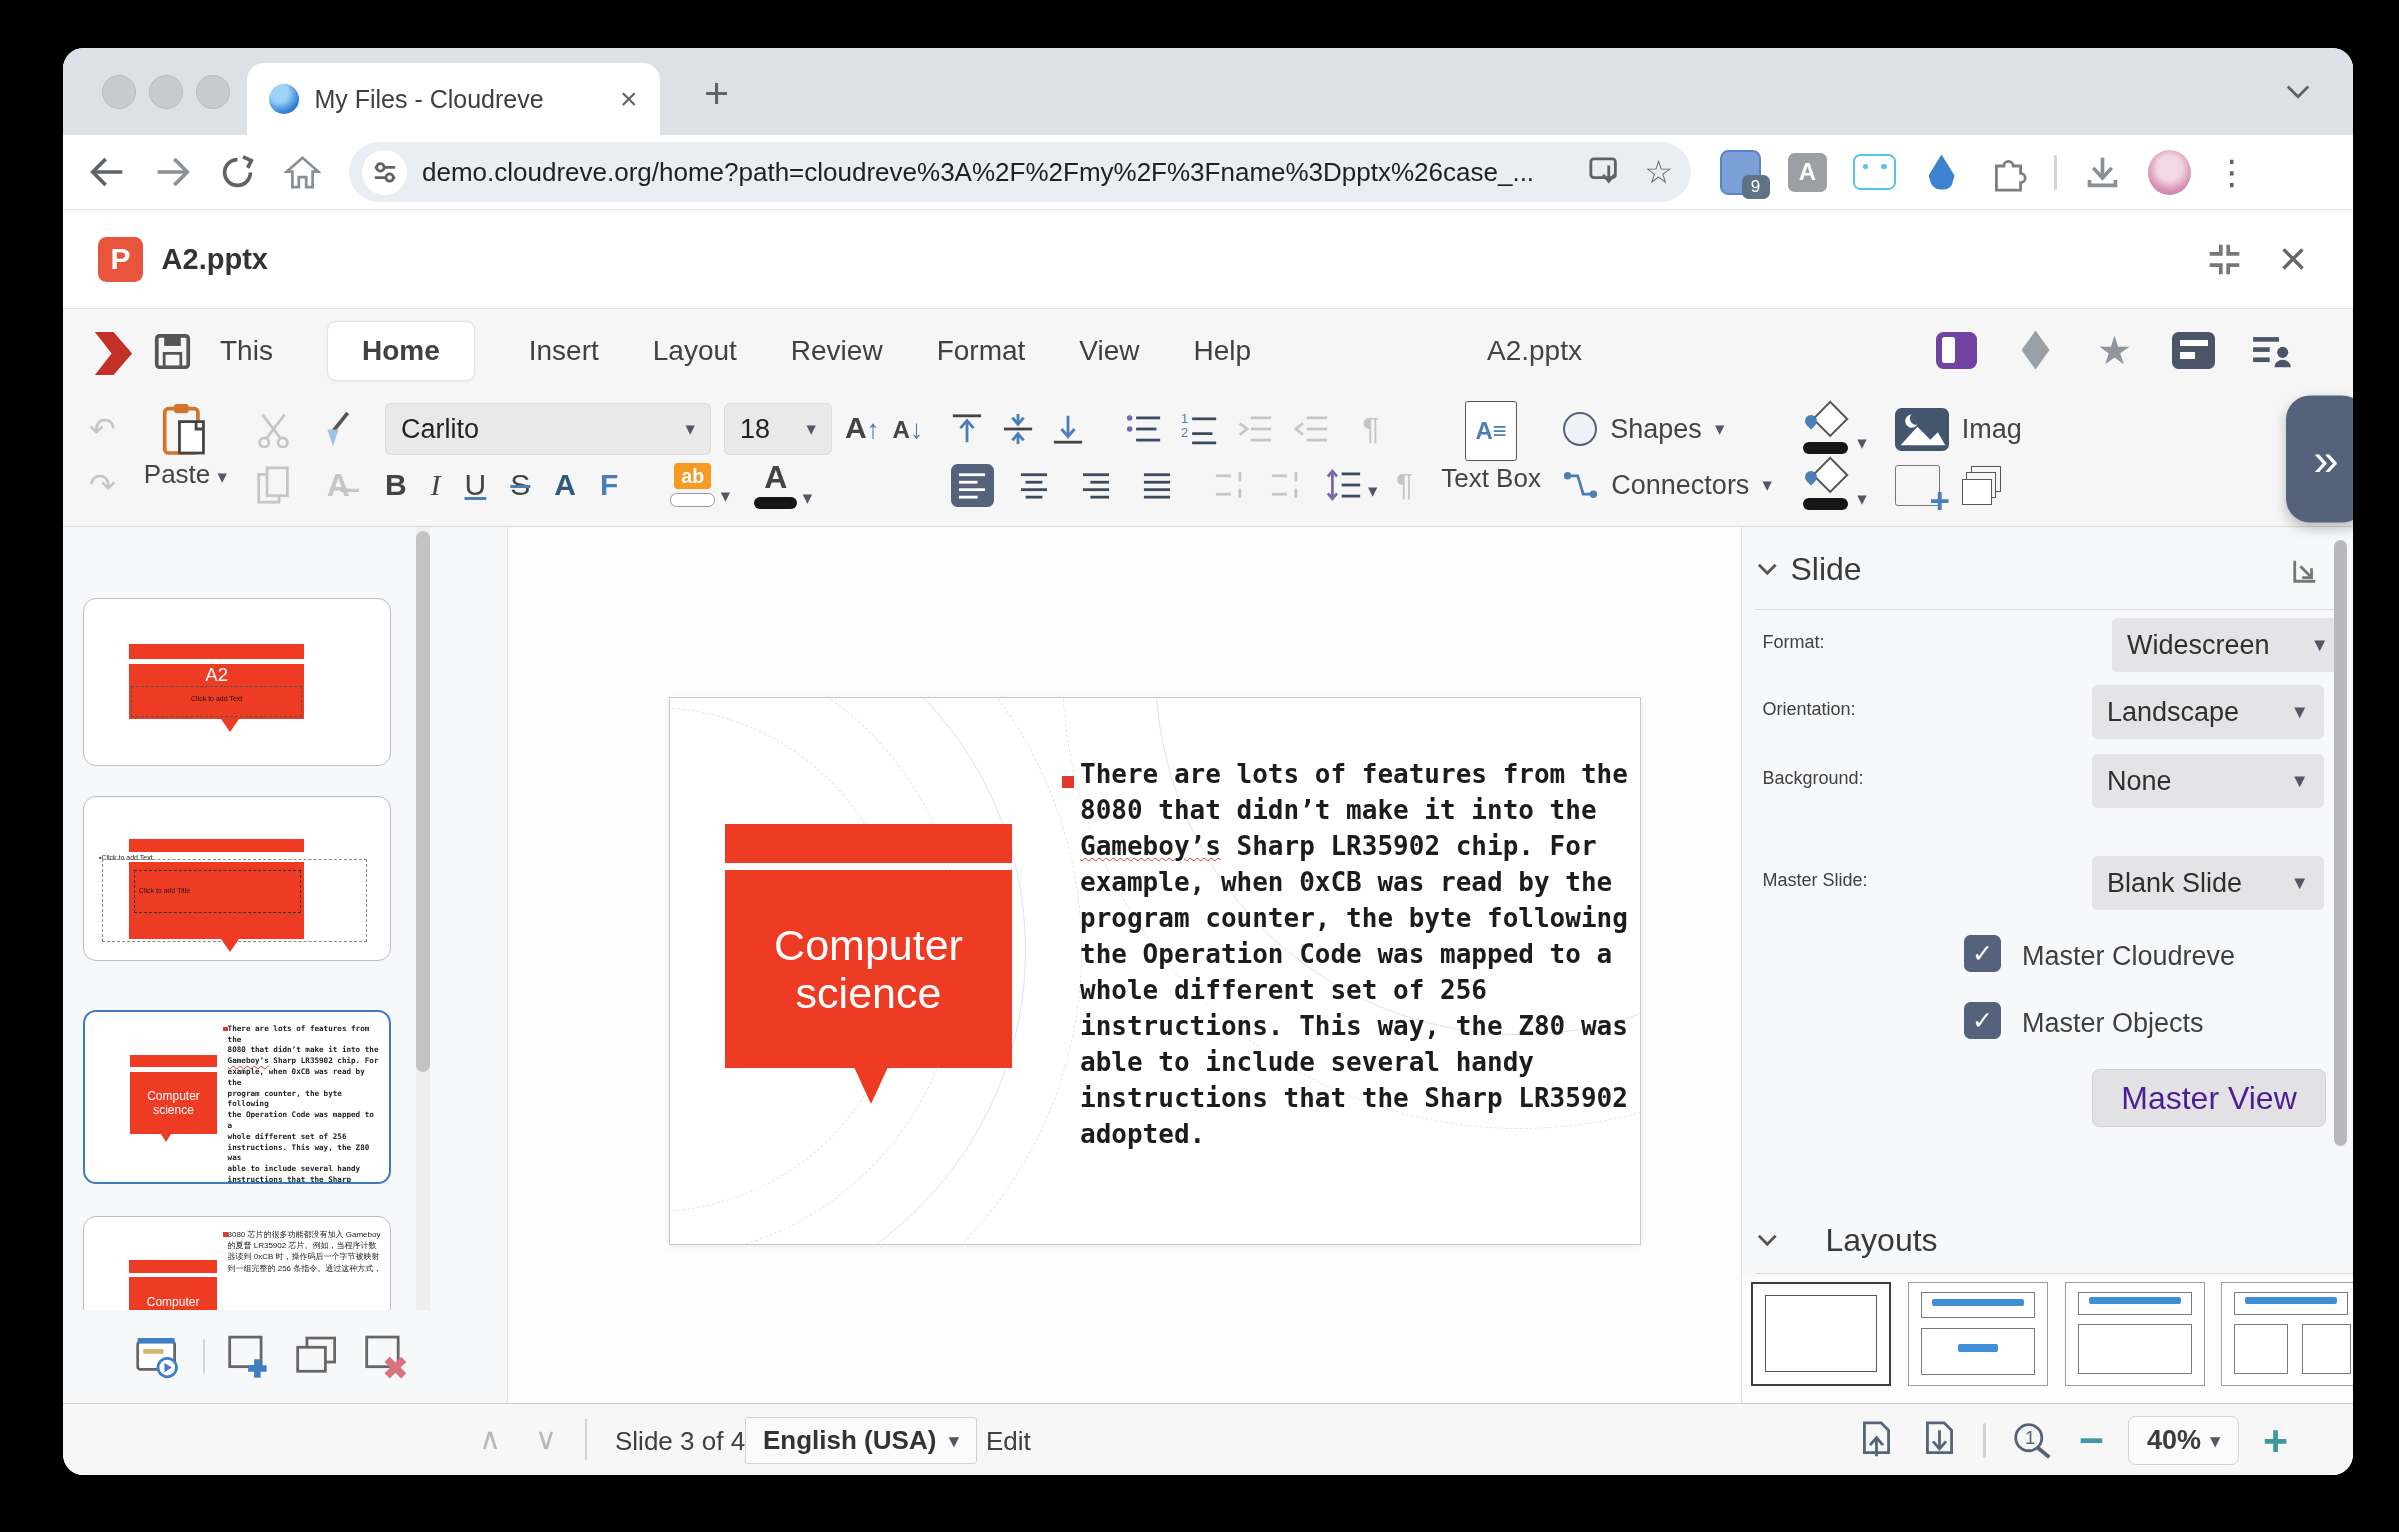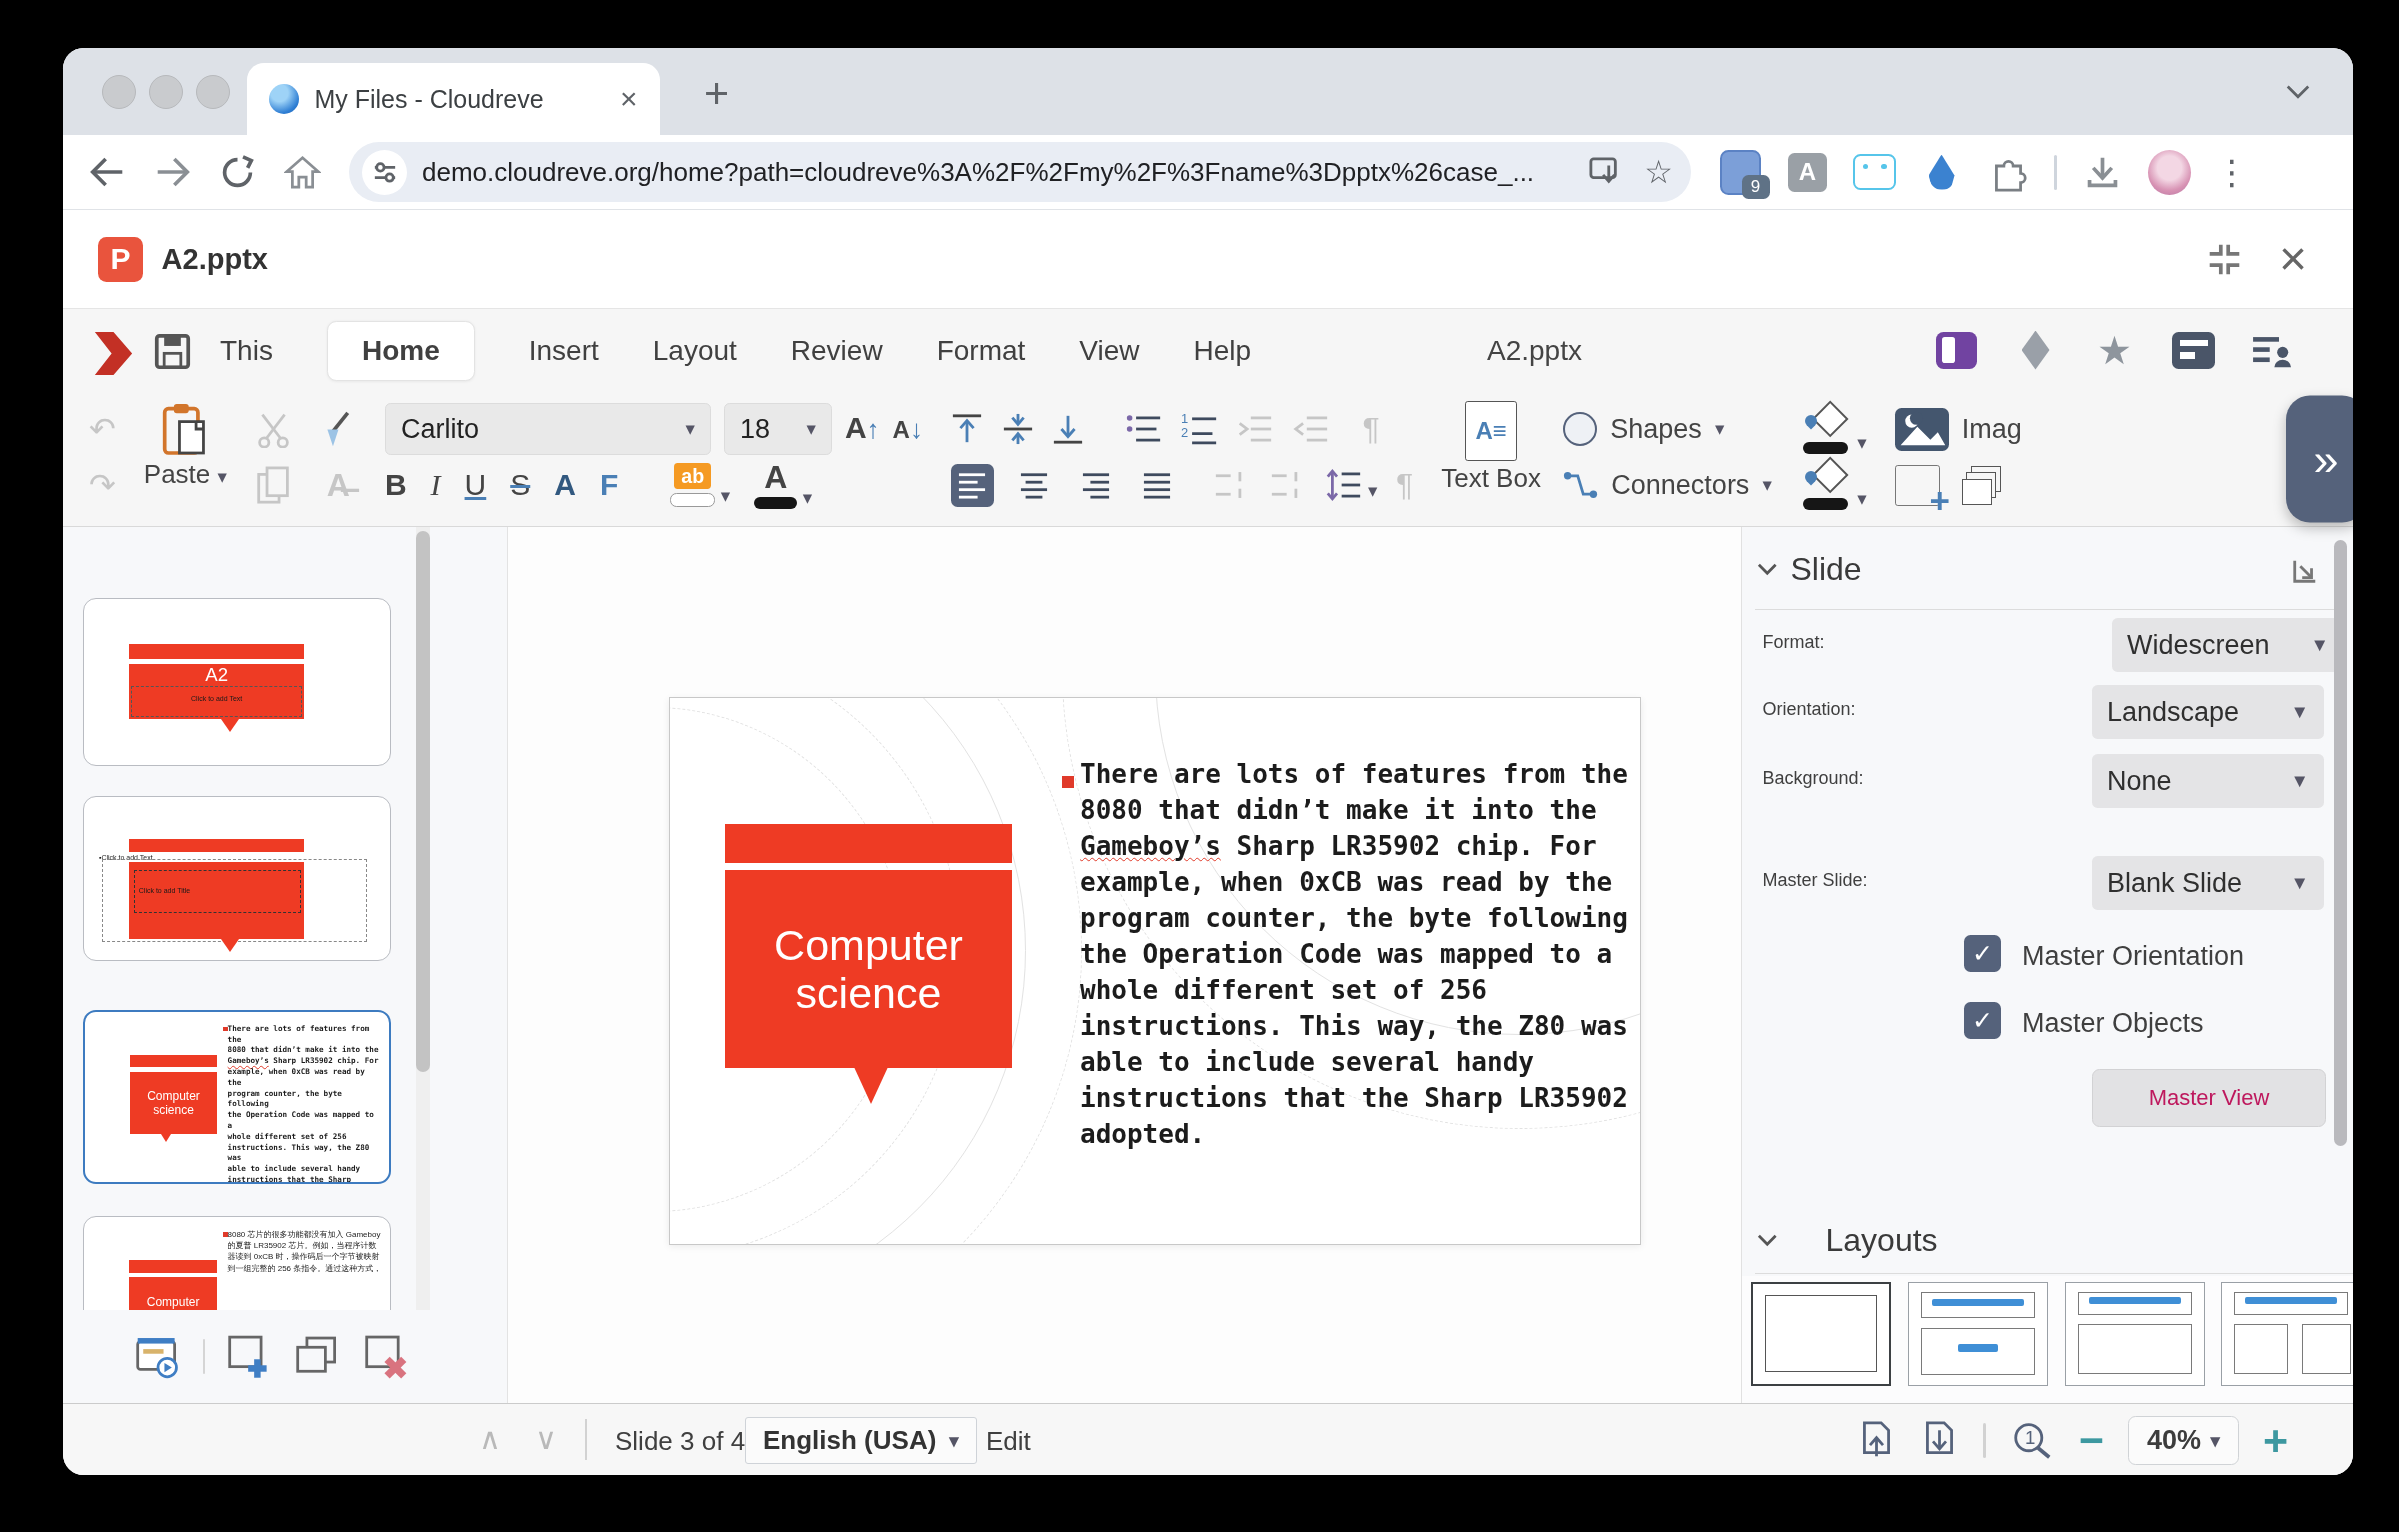--- a/index.html
+++ b/index.html
@@ -128,21 +128,21 @@
 
   .rightpanel{position:relative;width:612px;background:#f7f8fa;border-left:0.9px solid #e1e1e1;box-sizing:border-box;flex:0 0 auto;}
   .rp-header{position:absolute;left:15px;top:24px;display:flex;align-items:center;gap:13px;font-size:32px;color:#3a3a3a;}
   .rp-expand{position:absolute;right:34px;top:30px;}
   .rp-div{position:absolute;left:13px;right:18.6px;height:0.9px;background:#dcdcdc;}
   .rp-label{position:absolute;left:20.5px;font-size:18px;color:#3f3f3f;}
   .rp-select{position:absolute;left:350px;width:232px;height:54px;background:#e4e4e6;border-radius:5.6px;display:flex;align-items:center;padding:0 15px;box-sizing:border-box;}
   .rp-select .val{flex:1;font-size:27px;color:#2f2f2f;}
   .cb{position:absolute;left:222px;width:37px;height:37px;background:#55627b;border-radius:6.5px;color:#fff;font-size:25px;display:flex;align-items:center;justify-content:center;}
   .cb-label{position:absolute;left:280px;font-size:27px;color:#3f3f3f;}
-  .rp-btn{position:absolute;left:350px;top:542px;width:232px;height:56px;background:#e2e2e4;border:0.9px solid #d2d2d4;border-radius:7.5px;font-size:22px;color:#be185d;display:flex;align-items:center;justify-content:center;}
+  .rp-btn{position:absolute;left:350px;top:542px;width:232px;height:56px;background:#e2e2e4;border:0.9px solid #d2d2d4;border-radius:7.5px;font-size:32px;color:#4c1d95;display:flex;align-items:center;justify-content:center;}
   .cards-strip{position:absolute;left:0;right:0;top:749px;height:128px;background:#fcfcfd;}
   .card{position:absolute;top:755px;width:140px;height:104px;background:#fff;border:1.9px solid #9aa0a6;box-sizing:border-box;}
   .card.sel{border:2.8px solid #3c4043;}
   .card .inner{position:absolute;left:12px;right:12px;border:1.9px solid #7a7a7a;}
   .bluebar{background:#3f8fd6;height:7.5px;border-radius:1.9px;margin:3.7px auto;}
   .rp-scroll{position:absolute;right:5.6px;top:13px;width:13px;height:606px;background:#b9b9bd;border-radius:6.5px;}
 
   
   .statusbar{position:relative;height:73px;background:#f7f7f7;border-top:0.9px solid #cbcbcb;box-sizing:border-box;}
   .search{position:absolute;left:18.6px;top:13px;width:365px;height:45px;border:0.9px solid #b9bdc2;border-radius:7.5px;background:#fff;font-size:25px;color:#444;padding:0 15px;box-sizing:border-box;font-family:"Liberation Sans",sans-serif;}
@@ -714,21 +714,21 @@
             <span class="caret">▼</span>
           </div>
 
       <div class="rp-label" style="top:343px;">Master Slide:</div>
       <div class="rp-select" style="top:329px;">
             <span class="val">Blank Slide</span>
             <span class="caret">▼</span>
           </div>
 
       <div class="cb" style="top:408px;">✓</div>
-      <div class="cb-label" style="top:414px;">Master Orientation</div>
+      <div class="cb-label" style="top:414px;">Master Cloudreve</div>
       <div class="cb" style="top:475px;">✓</div>
       <div class="cb-label" style="top:481px;">Master Objects</div>
 
       <div class="rp-btn">Master View</div>
 
       <div class="rp-header" style="top:695px;gap:48px;">
         <svg width="20.5" height="13" viewBox="0 0 22 14">
               <polyline points="2,2 11,11 20,2" fill="none" stroke="#555" stroke-width="3"></polyline>
             </svg>
         <span>Layouts</span>

